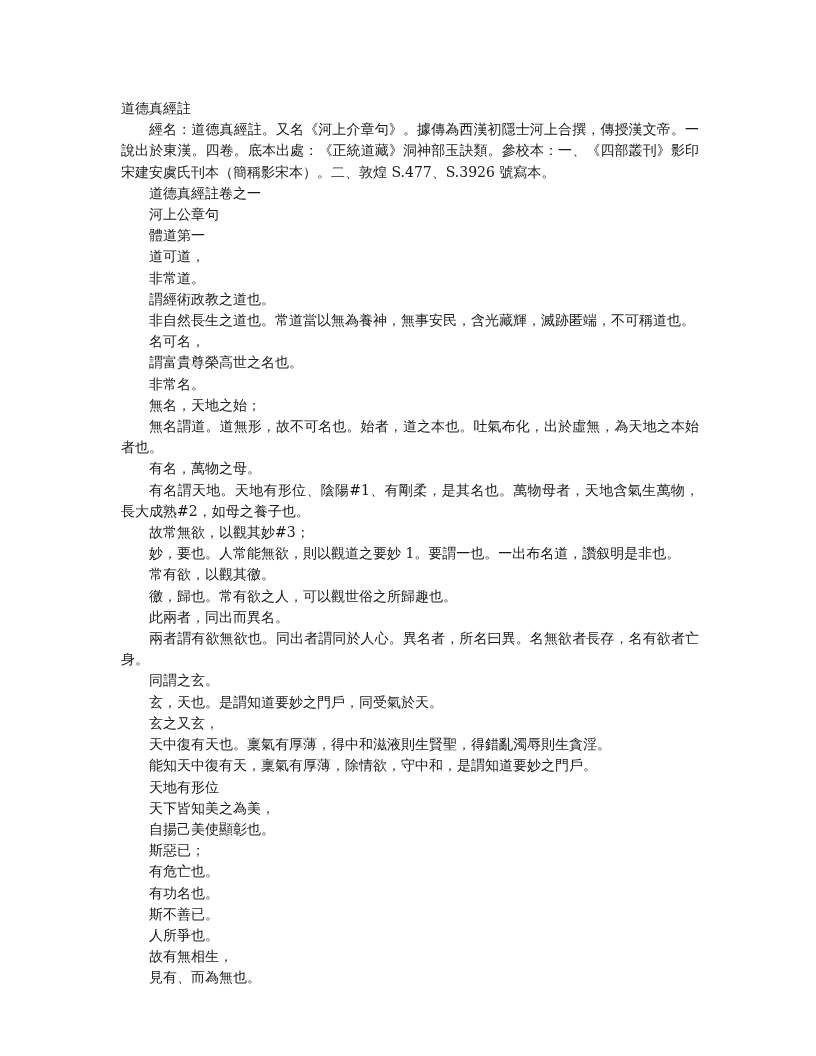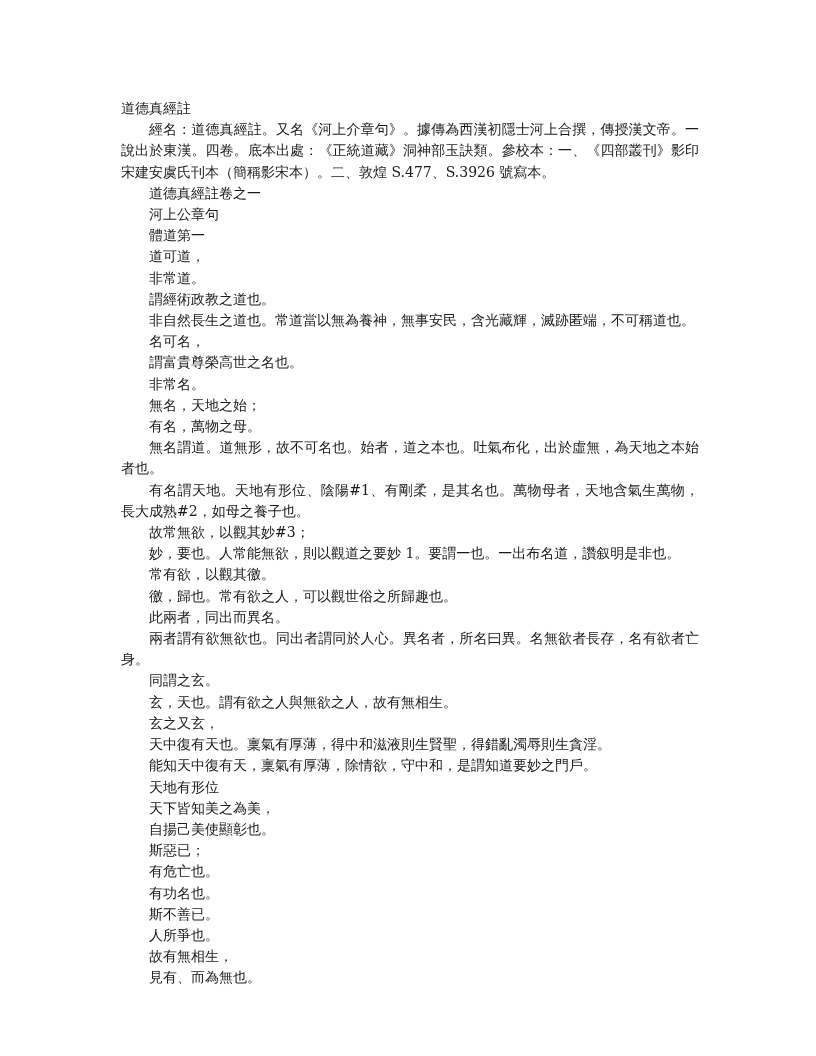--- a/index.html
+++ b/index.html
@@ -29,31 +29,31 @@
       <p class="line indent">河上公章句</p>
       <p class="line indent">體道第一</p>
       <p class="line indent">道可道，</p>
       <p class="line indent">非常道。</p>
       <p class="line indent">謂經術政教之道也。</p>
       <p class="line indent">非自然長生之道也。常道當以無為養神，無事安民，含光藏輝，滅跡匿端，不可稱道也。</p>
       <p class="line indent">名可名，</p>
       <p class="line indent">謂富貴尊榮高世之名也。</p>
       <p class="line indent">非常名。</p>
       <p class="line indent">無名，天地之始；</p>
+      <p class="line indent">無名謂道。道無形，故不可名也。始者，道之本也。吐氣布化，出於虛無，為天地之本始者也。</p>
       <p class="line indent">有名，萬物之母。</p>
-      <p class="line indent">無名謂道。道無形，故不可名也。始者，道之本也。吐氣布化，出於虛無，為天地之本始者也。</p>
       <p class="line indent">有名謂天地。天地有形位、陰陽#1、有剛柔，是其名也。萬物母者，天地含氣生萬物，長大成熟#2，如母之養子也。</p>
       <p class="line indent">故常無欲，以觀其妙#3；</p>
       <p class="line indent">妙，要也。人常能無欲，則以觀道之要妙 1。要謂一也。一出布名道，讚叙明是非也。</p>
       <p class="line indent">常有欲，以觀其徼。</p>
       <p class="line indent">徼，歸也。常有欲之人，可以觀世俗之所歸趣也。</p>
       <p class="line indent">此兩者，同出而異名。</p>
       <p class="line indent">兩者謂有欲無欲也。同出者謂同於人心。異名者，所名曰異。名無欲者長存，名有欲者亡身。</p>
       <p class="line indent">同謂之玄。</p>
-      <p class="line indent">玄，天也。謂有欲之人與無欲之人，故有無相生。</p>
+      <p class="line indent">玄，天也。是謂知道要妙之門戶，同受氣於天。</p>
       <p class="line indent">玄之又玄，</p>
       <p class="line indent">天中復有天也。稟氣有厚薄，得中和滋液則生賢聖，得錯亂濁辱則生貪淫。</p>
       <p class="line indent">能知天中復有天，稟氣有厚薄，除情欲，守中和，是謂知道要妙之門戶。</p>
       <p class="line indent">天地有形位</p>
       <p class="line indent">天下皆知美之為美，</p>
       <p class="line indent">自揚己美使顯彰也。</p>
       <p class="line indent">斯惡已；</p>
       <p class="line indent">有危亡也。</p>
       <p class="line indent">有功名也。</p>
       <p class="line indent">斯不善已。</p>

